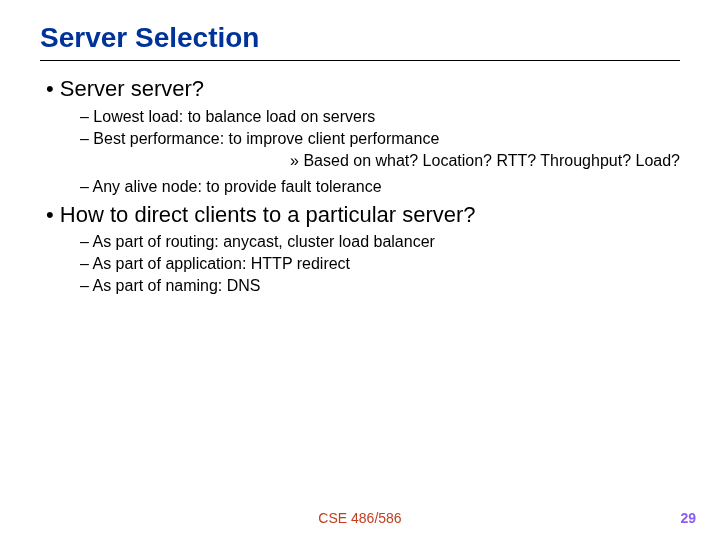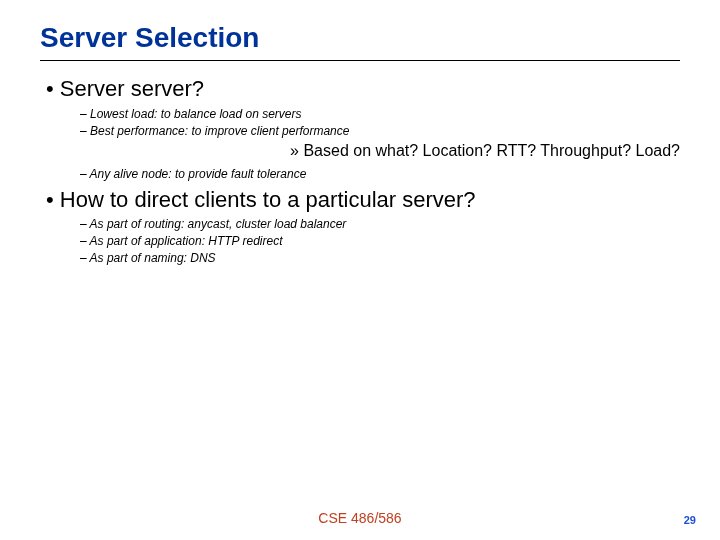--- a/index.html
+++ b/index.html
@@ -31,24 +31,23 @@
     border-top: 1px solid #000;
     margin: 0 0 14px 0;
     width: 100%;
   }
   .l1 {
     font-size: 22px;
     margin: 4px 0 4px 6px;
     line-height: 1.25;
   }
   .l2 {
-    font-size: 12px;
+    font-size: 16px;
     margin: 2px 0 2px 40px;
     line-height: 1.25;
-    font-style: italic;
   }
   .l3 {
     font-size: 16px;
     margin: 2px 0 6px 90px;
     line-height: 1.25;
     text-align: right;
   }
   .bullet-dot::before {
     content: "•  ";
   }
@@ -64,23 +63,23 @@
     left: 0;
     width: 720px;
     text-align: center;
     color: #c04020;
     font-size: 14px;
   }
   .footer-num {
     position: absolute;
     bottom: 14px;
     right: 24px;
-    color: #1d4ed8;
+    color: #8b5cf6;
     font-weight: bold;
-    font-size: 11px;
+    font-size: 14px;
   }
 </style>
 </head>
 <body>
 
 <div class="slide">
 
   <h1 class="title">Server Selection</h1>
   <hr class="rule">
 

